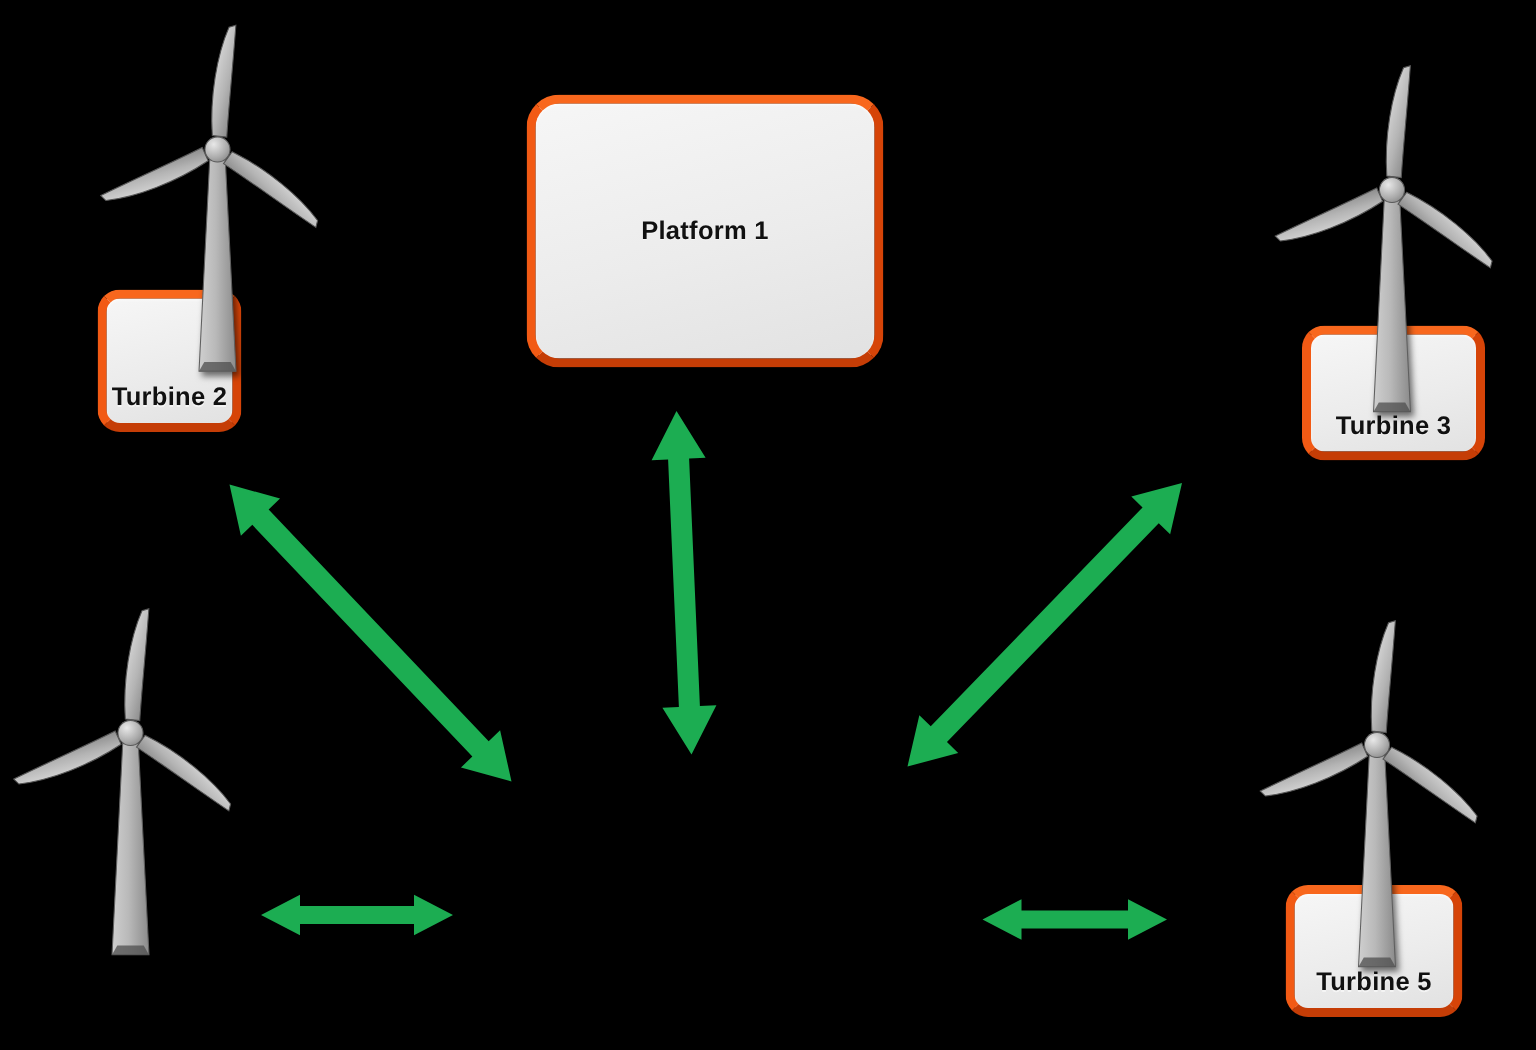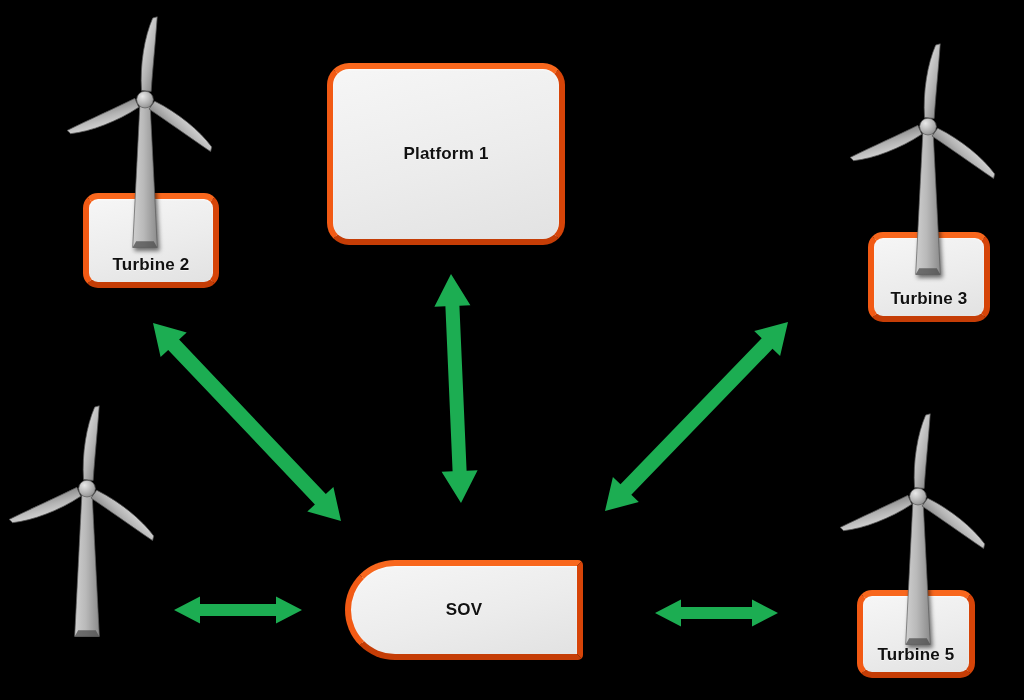--- a/index.html
+++ b/index.html
@@ -8,21 +8,21 @@
     overflow:hidden;font-family:"Liberation Sans",sans-serif;
   }
   #arrows{position:absolute;left:0;top:0;z-index:1;}
   .node{
     position:absolute;z-index:2;box-sizing:border-box;
     background:linear-gradient(165deg,#f6f6f6 0%,#ececec 55%,#e2e2e2 100%);
     border:6px solid;
     border-color:#f8671d #d64408 #c53d06 #f25a14;
     box-shadow:0 3px 5px rgba(0,0,0,.85), inset 0 1px 2px rgba(255,255,255,.7);
   }
-  .platform{border-radius:22px;}
+  .platform{border-radius:22px;margin-left:24px;}
   .turbine-box{border-radius:15px;}
   .sov{border-radius:50px 5px 5px 50px;}
   .label{
     color:#111;font-weight:bold;font-size:17px;letter-spacing:.2px;
     text-shadow:0 1px 0 rgba(255,255,255,.55);
   }
   .center-label{
     position:absolute;inset:0;display:flex;align-items:center;justify-content:center;
   }
   .bottom-label{
@@ -75,32 +75,29 @@
       <polygon points="153,323 160.6,357.1 168.2,349.9 314.9,504.4 307.3,511.6 341,521 333.4,486.9 325.8,494.1 179.1,339.6 186.7,332.4" fill="#1CAD52"></polygon>
       <polygon points="788,322 754.2,331 761.7,338.3 620.5,484.2 612.9,476.9 605,511 638.8,502 631.3,494.7 772.5,348.8 780.1,356.1" fill="#1CAD52"></polygon>
       <polygon points="174,610 200,623.5 200,616 276,616 276,623.5 302,610 276,596.5 276,604 200,604 200,596.5" fill="#1CAD52"></polygon>
       <polygon points="778,613 752,599.5 752,607 681,607 681,599.5 655,613 681,626.5 681,619 752,619 752,626.5" fill="#1CAD52"></polygon>
     </svg>
 
   <div class="node platform" style="left:327px;top:63px;width:238px;height:182px;">
     <span class="label center-label">Platform 1</span>
   </div>
 
-  <div class="node sov" style="left:345px;top:560px;width:238px;height:100px;">
-    <span class="label center-label">SOV</span>
-  </div>
 
-  <div class="node turbine-box" style="left:83px;top:193px;width:136px;height:95px;">
+  <div class="node turbine-box" style="left:65px;top:193px;width:96px;height:95px;">
     <span class="label bottom-label">Turbine 2</span>
   </div>
   <svg class="turbine" style="left:57px;top:16px;" width="176" height="264" viewBox="0 0 200 300">
       <use href="#turbine-sym"></use>
     </svg>
 
-  <div class="node turbine-box" style="left:868px;top:232px;width:122px;height:90px;">
+  <div class="node turbine-box" style="left:868px;top:217px;width:122px;height:90px;">
     <span class="label bottom-label">Turbine 3</span>
   </div>
   <svg class="turbine" style="left:840px;top:43px;" width="176" height="264" viewBox="0 0 200 300">
       <use href="#turbine-sym"></use>
     </svg>
 
   <svg class="turbine" style="left:-1px;top:405px;" width="176" height="264" viewBox="0 0 200 300">
       <use href="#turbine-sym"></use>
     </svg>
 

